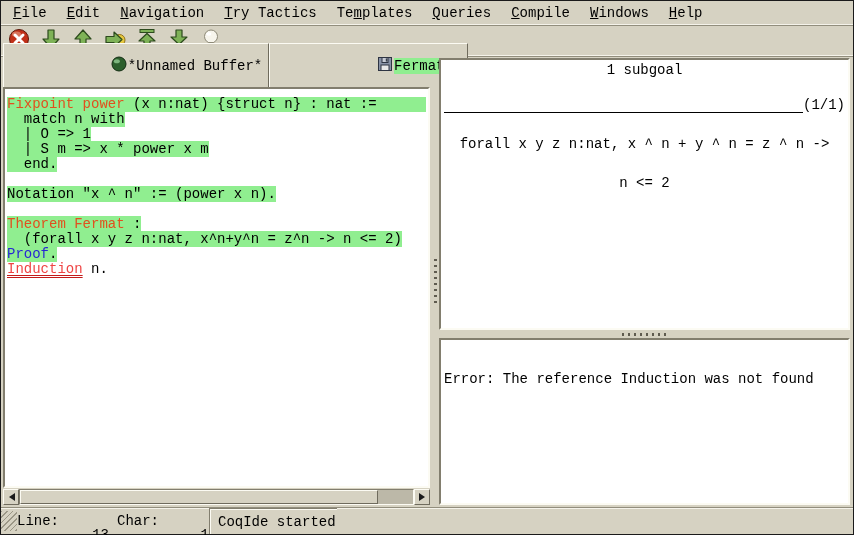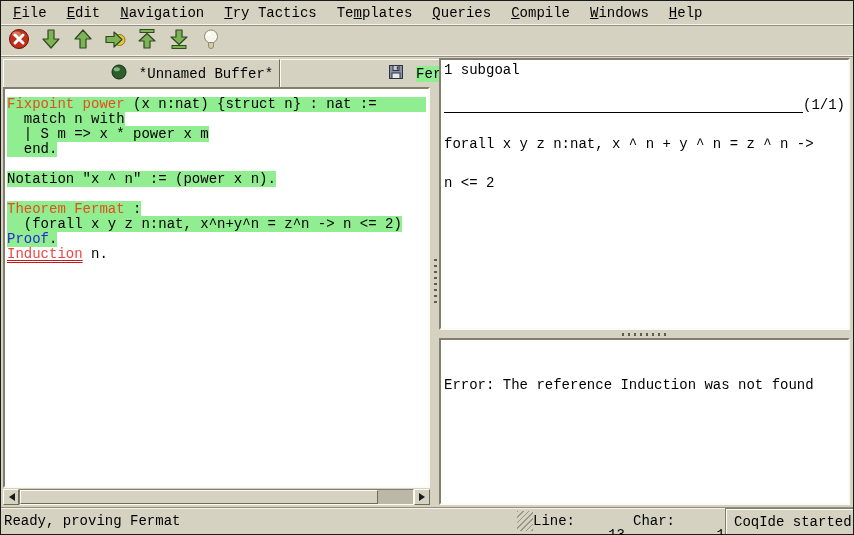--- a/index.html
+++ b/index.html
@@ -35,21 +35,21 @@
     flex: none;
   }
   .tool-btn { width: 26px; height: 26px; display: flex; align-items: center; justify-content: center; }
 
   
   .main { flex: 1; display: flex; min-height: 0; }
   .left-col { width: 430px; flex: none; display: flex; flex-direction: column; min-height: 0; }
 
   .tabs-row { height: 30px; flex: none; display: flex; align-items: flex-end; padding-left: 2px; }
   .tab {
-    height: 28px; display: flex; align-items: center; gap: 12px;
+    height: 44px; display: flex; align-items: center; gap: 1px;
     padding: 0 6px; background: #d6d2c2;
     border-top: 1px solid #fcfbf3; border-left: 1px solid #fcfbf3;
     border-right: 1px solid #6f6b5d;
     white-space: pre; cursor: default;
   }
   .tab-label.processed { background: #90ee90; }
   .tab-divider { width: 2px; height: 29px; background: #20201c; }
 
   .sunken { border: 2px solid; border-color: #827e6e #fcfbf3 #fcfbf3 #827e6e; background: #fff; }
 
@@ -81,27 +81,27 @@
     border: 1px solid; border-color: #fcfbf3 #6f6b5d #6f6b5d #fcfbf3;
   }
 
   
   .split-v { width: 8px; flex: none; display: flex; align-items: center; justify-content: center; cursor: col-resize; }
   .dots-v { width: 3px; height: 46px; background: repeating-linear-gradient(to bottom, #5f5b4f 0 2px, transparent 2px 6px); }
   .split-h { height: 8px; flex: none; display: flex; align-items: center; justify-content: center; cursor: row-resize; }
   .dots-h { height: 3px; width: 46px; background: repeating-linear-gradient(to right, #5f5b4f 0 2px, transparent 2px 6px); }
 
   .right-col { flex: 1; display: flex; flex-direction: column; min-height: 0; padding: 1px 3px 2px 0; }
-  .goal-pane { height: 272px; flex: none; padding: 2px 3px; overflow: hidden; }
+  .goal-pane { height: 272px; flex: none; padding: 2px 3px; overflow: hidden; text-align: center; }
   .goal-header { line-height: 16px; white-space: pre; }
   .goal-rule { display: flex; align-items: flex-end; margin-top: 20px; }
   .rule-line { flex: 1; height: 13px; border-bottom: 1px solid #000; }
   .goal-counter { white-space: pre; line-height: 15px; }
   .goal-text div, .message-text div { line-height: 15px; white-space: pre; margin-top: 24px; }
-  .msg-pane { flex: 1; min-height: 0; padding: 14px 3px; overflow: hidden; }
+  .msg-pane { flex: 1; min-height: 0; padding: 8px 3px; overflow: hidden; }
 
   
   .status-bar {
     height: 27px; flex: none; display: flex; align-items: stretch;
     border-top: 1px solid #928e7d;
     box-shadow: inset 0 1px 0 #f5f3ea;
   }
   .status-ready { flex: 1; display: flex; align-items: center; padding-left: 3px; white-space: pre; }
   .status-grip {
     width: 16px; margin: 3px 0;
@@ -217,20 +217,21 @@
           </span>
           <span class="tab-label processed">Fermat.v</span>
         </div>
         <div class="tab-divider"></div>
       </div>
 
       <div class="editor-frame sunken">
         <div>
             <div class="code-line"><span class="line-text hl fw"><span class="kw">Fixpoint power</span><span> (x n:nat) {struct n} : nat :=</span></span></div>
             <div class="code-line"><span class="line-text hl"><span>  match n with</span></span></div>
+            <div class="code-line"><span class="line-text hl"><span>  | O =&gt; 1</span></span></div>
             <div class="code-line"><span class="line-text hl"><span>  | S m =&gt; x * power x m</span></span></div>
             <div class="code-line"><span class="line-text hl"><span>  end.</span></span></div>
             <div class="code-line"><span class="line-text">&nbsp;</span></div>
             <div class="code-line"><span class="line-text hl"><span>Notation "x ^ n" := (power x n).</span></span></div>
             <div class="code-line"><span class="line-text">&nbsp;</span></div>
             <div class="code-line"><span class="line-text hl"><span class="kw">Theorem Fermat</span><span> :</span></span></div>
             <div class="code-line"><span class="line-text hl"><span>  (forall x y z n:nat, x^n+y^n = z^n -&gt; n &lt;= 2)</span></span></div>
             <div class="code-line"><span class="line-text hl"><span class="blue">Proof</span><span>.</span></span></div>
             <div class="code-line"><span class="line-text"><span class="err">Induction</span><span> n.</span></span></div>
           </div>
@@ -272,21 +273,20 @@
 
       <div class="msg-pane sunken">
         <div class="message-text">
             <div>Error: The reference Induction was not found</div>
           </div>
       </div>
     </div>
   </div>
 
   <div class="status-bar">
-    <div class="status-ready">Ready, proving Fermat</div>
     <div class="status-grip"></div>
     <div class="status-line-char">
       <span>Line:</span>
       <span class="status-num">13</span>
       <span class="status-char-label">Char:</span>
       <span class="status-num">1</span>
     </div>
     <div class="status-app">CoqIde started</div>
   </div>
 

